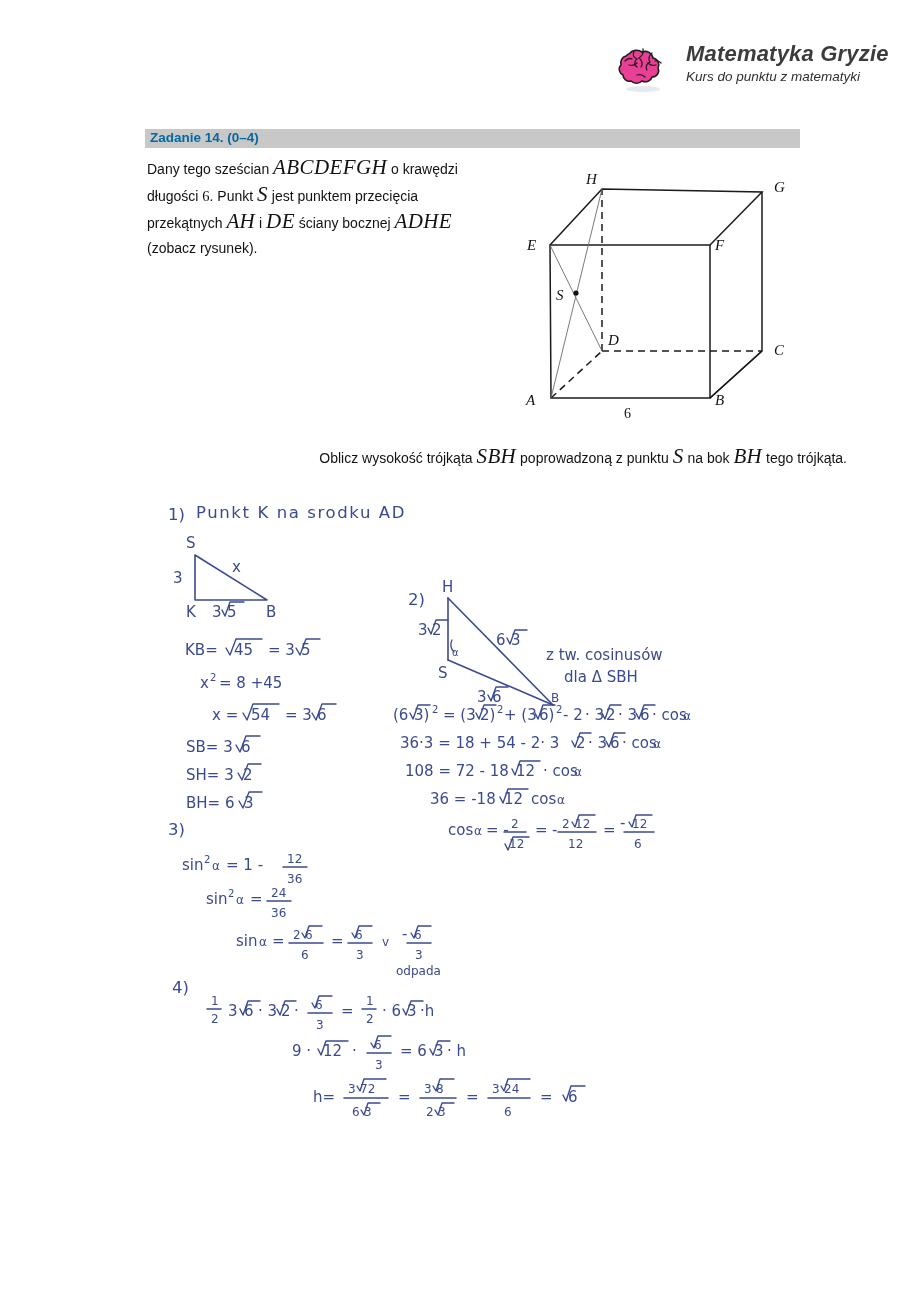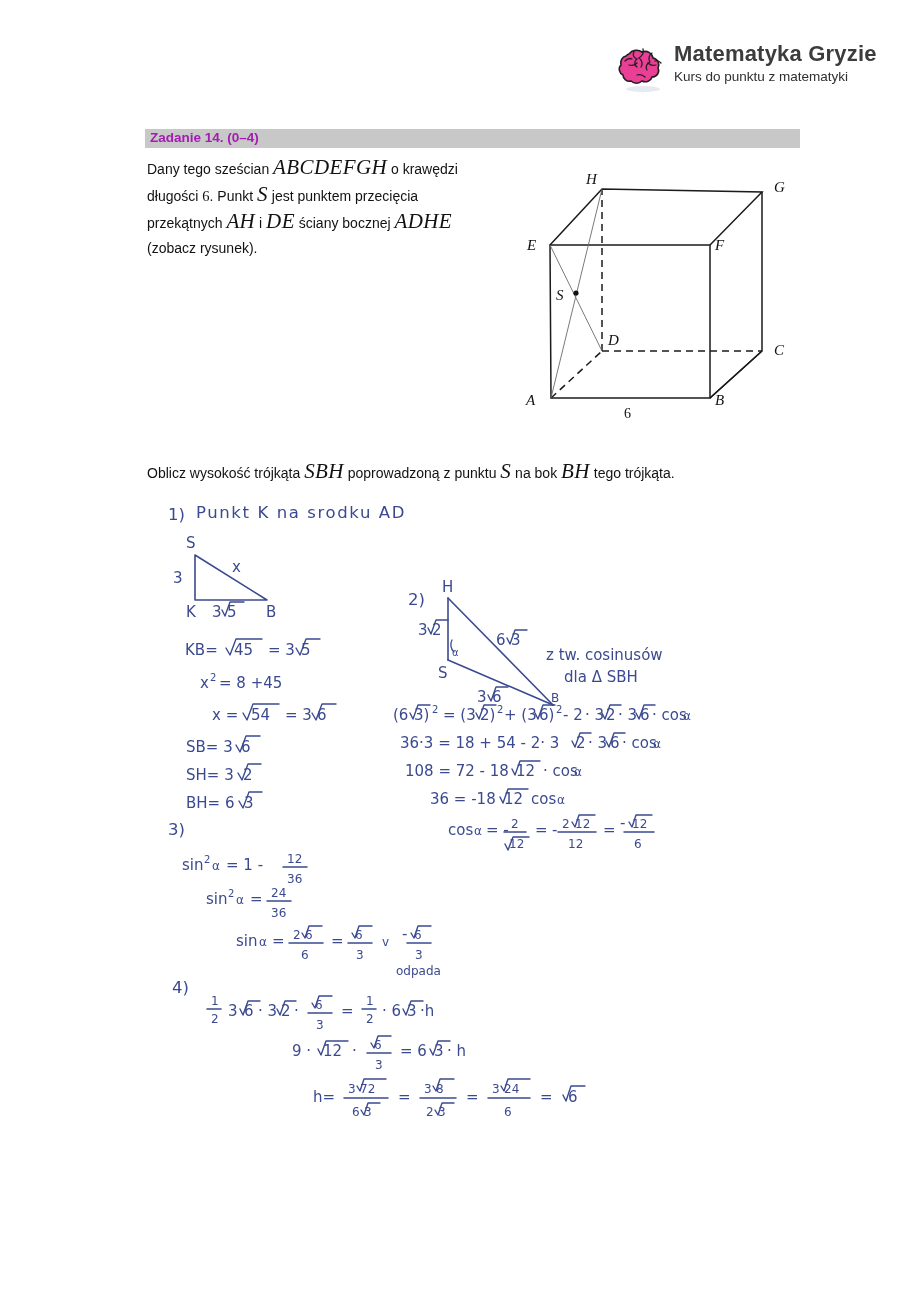--- a/index.html
+++ b/index.html
@@ -3,35 +3,35 @@
 <meta charset="utf-8">
 <style>
   html,body{margin:0;padding:0;background:#ffffff;}
   body{
     width:915px;height:1292px;position:relative;overflow:hidden;
     font-family:"Liberation Sans", sans-serif;color:#1a1a1a;
   }
   .page{position:absolute;inset:0;background:#fff;}
 
   
-  .brand{position:absolute;left:612px;top:32px;display:flex;align-items:center;}
+  .brand{position:absolute;left:612px;top:32px;display:flex;align-items:center;gap:12px;font-style:italic;}
   .brand-mark{width:62px;height:62px;position:relative;flex:none;}
   .brand-text{display:flex;flex-direction:column;justify-content:center;line-height:1;}
   .brand-title{font-size:22px;font-weight:700;color:#3c3c3c;letter-spacing:.2px;}
   .brand-sub{font-size:13.5px;color:#2f2f2f;margin-top:5px;}
 
   
   .task-bar{position:absolute;left:145px;top:129px;width:655px;height:19px;background:#c8c8c8;}
-  .task-bar span{position:absolute;left:5px;top:1px;font-size:13.5px;font-weight:700;color:#a21caf;}
+  .task-bar span{position:absolute;left:5px;top:1px;font-size:13.5px;font-weight:700;color:#0369a1;}
 
   .stem{position:absolute;left:147px;top:155px;width:360px;font-size:14px;line-height:25px;color:#121212;}
   .mi{font-family:"Liberation Serif", serif;font-style:italic;font-size:21px;letter-spacing:.4px;}
   .mn{font-family:"Liberation Serif", serif;font-style:normal;font-size:14.5px;}
 
-  .question{position:absolute;left:147px;top:459px;width:700px;font-size:14px;color:#121212;}
+  .question{position:absolute;left:147px;top:444px;width:700px;font-size:14px;color:#121212;text-align:right;}
 
   
   .figure{position:absolute;left:500px;top:160px;width:320px;height:280px;}
   .figure svg{display:block;}
   .flab{font-family:"Liberation Serif", serif;font-style:italic;font-size:15px;fill:#111;}
   .fnum{font-family:"Liberation Serif", serif;font-style:normal;font-size:14px;fill:#111;}
 
   
   .hand{position:absolute;left:0;top:480px;width:915px;height:680px;}
   .hand svg{display:block;overflow:visible;}

